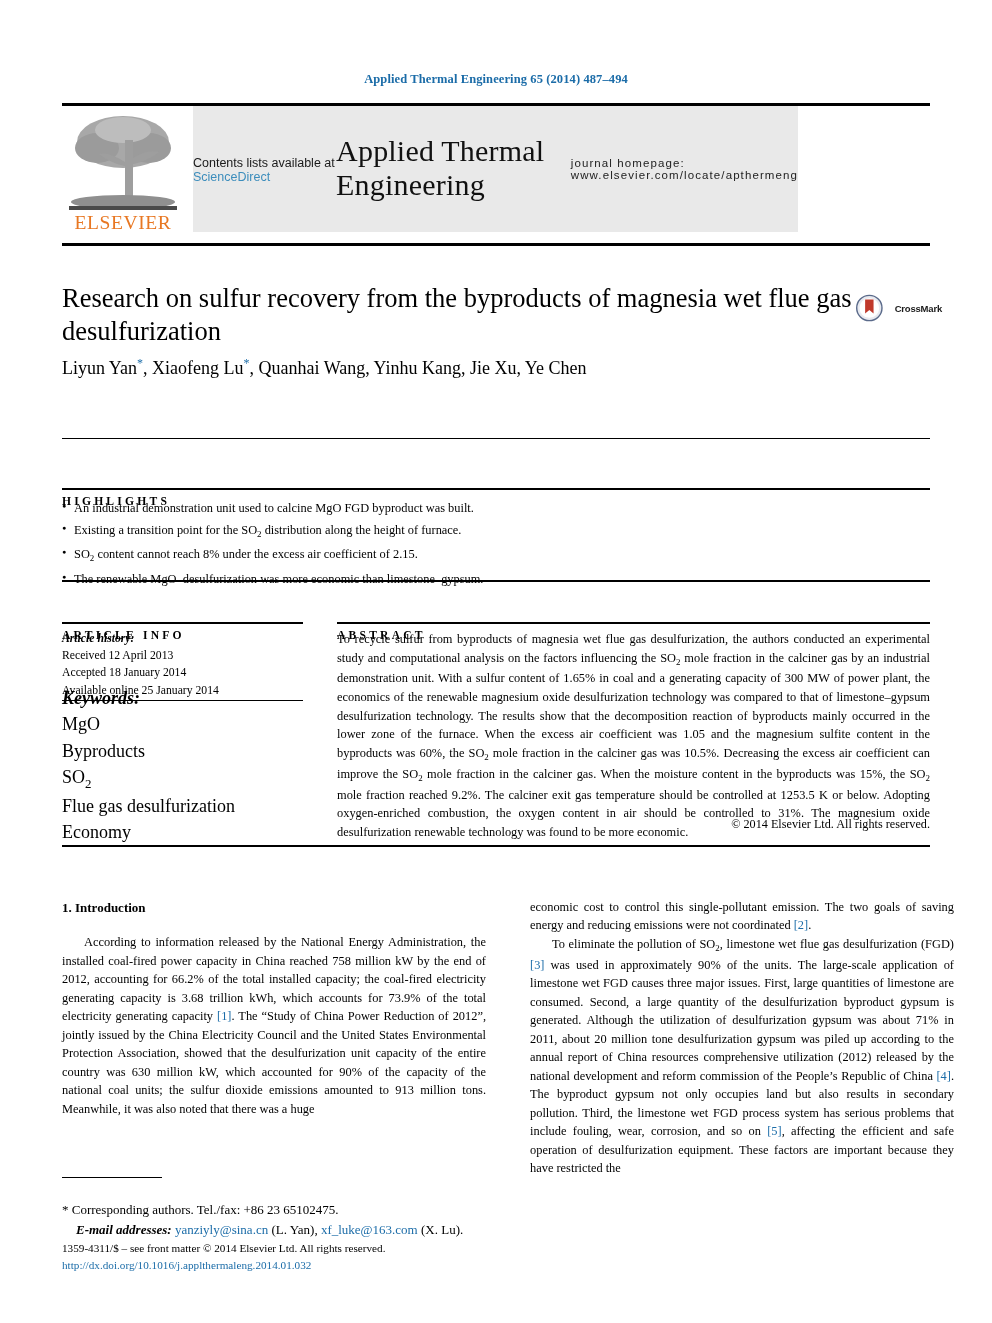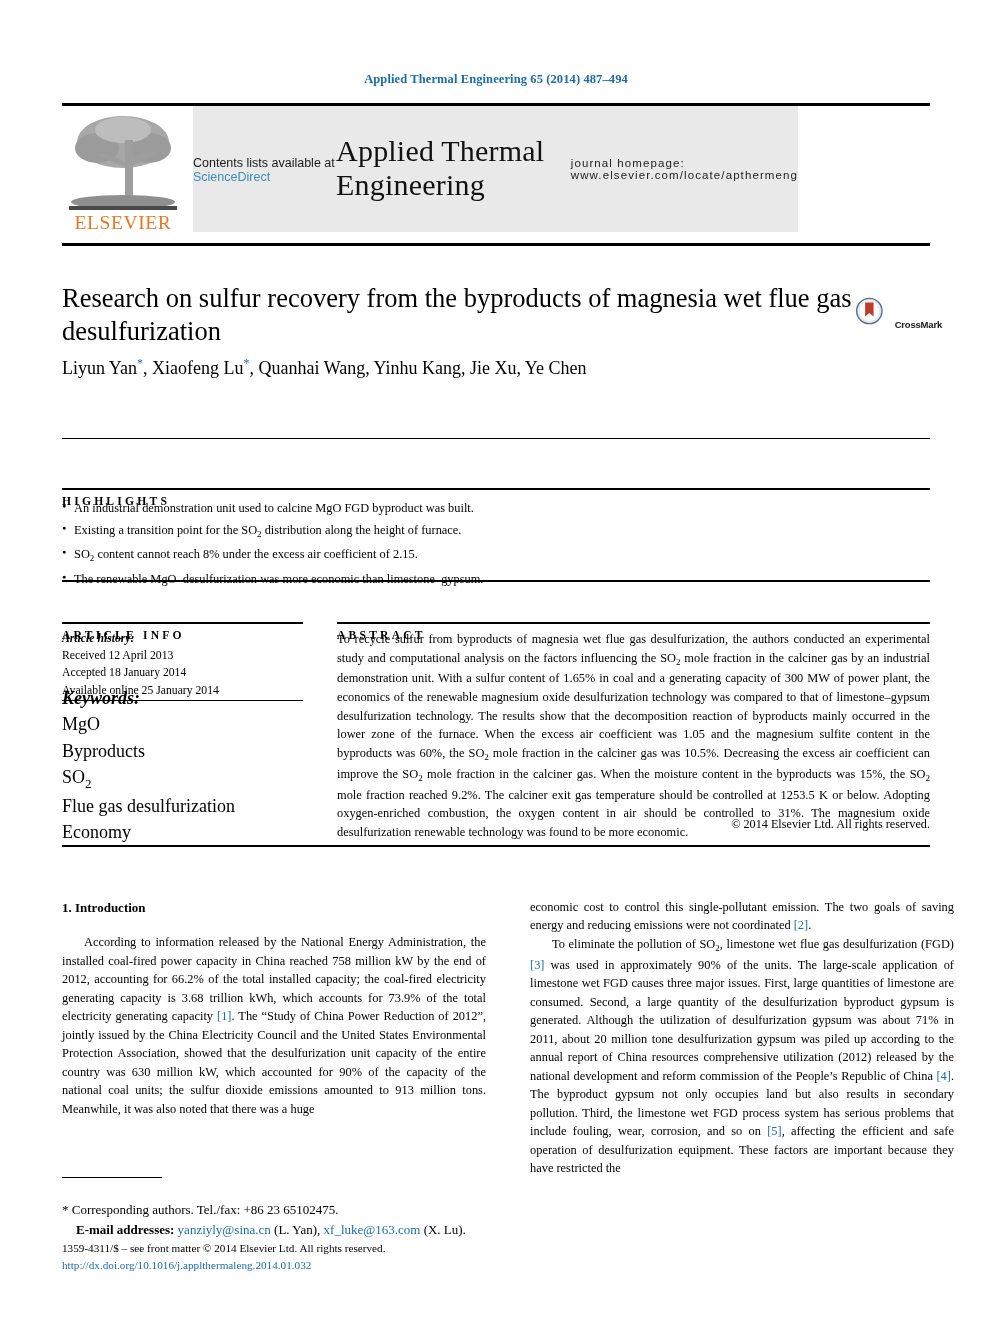--- a/index.html
+++ b/index.html
@@ -170,21 +170,21 @@
     line-height: 1.26;
     color: #000;
     font-weight: 400;
     margin: 0;
   }
   .crossmark {
     position: absolute;
     left: 856px; top: 286px;
     width: 86px; height: 44px;
     display: flex;
-    align-items: flex-end;
+    align-items: center;
     gap: 12px;
   }
   .crossmark-word {
     font-family: "Liberation Sans", sans-serif;
     font-size: 9.5px;
     font-weight: bold;
     color: #1a1a1a;
     letter-spacing: -0.2px;
   }
 
@@ -380,21 +380,21 @@
     background: #000;
   }
   .footnotes {
     position: absolute;
     left: 62px; top: 1200px;
     width: 424px;
     font-family: "Liberation Serif", serif;
     font-size: 13px;
     line-height: 1.52;
   }
-  .footnotes .ital { font-weight: bold; }
+  .footnotes .ital { font-style: italic; font-weight: bold; }
 
   .issn-block {
     position: absolute;
     left: 62px; top: 1240px;
     width: 460px;
     font-family: "Liberation Serif", serif;
     font-size: 11.2px;
     line-height: 1.5;
   }
   .issn-doi { color: #1b6ca8; }

